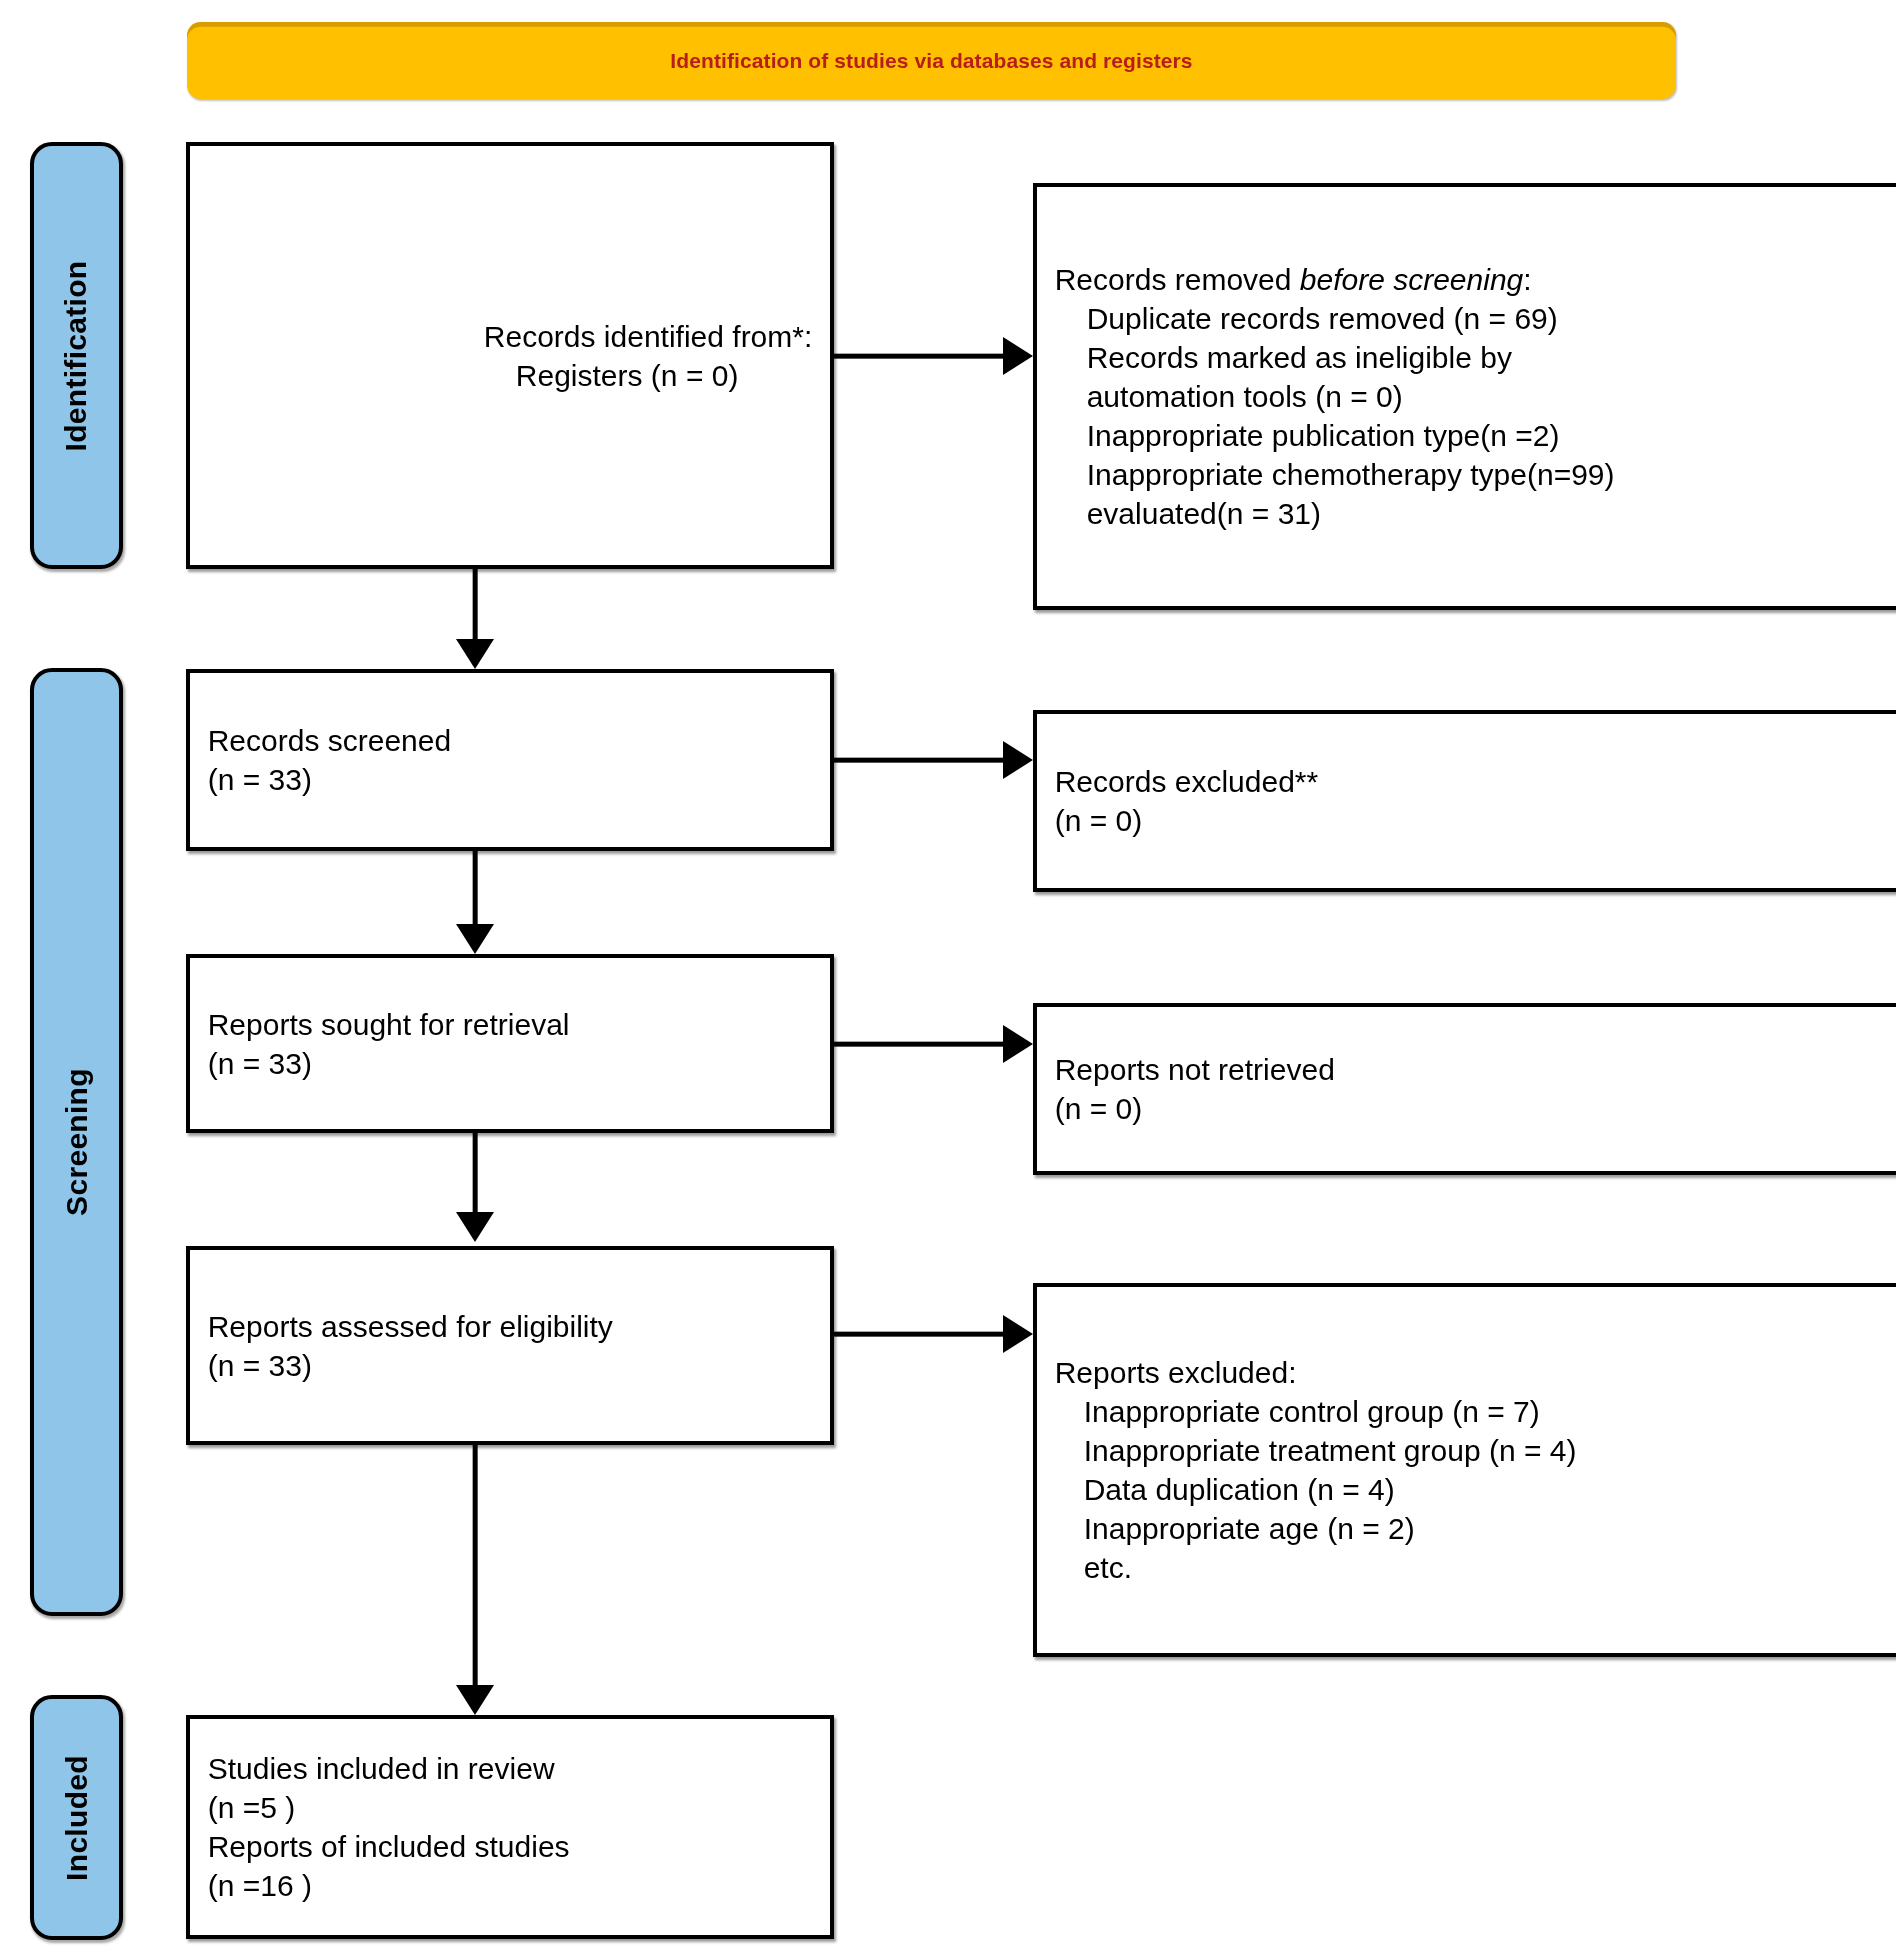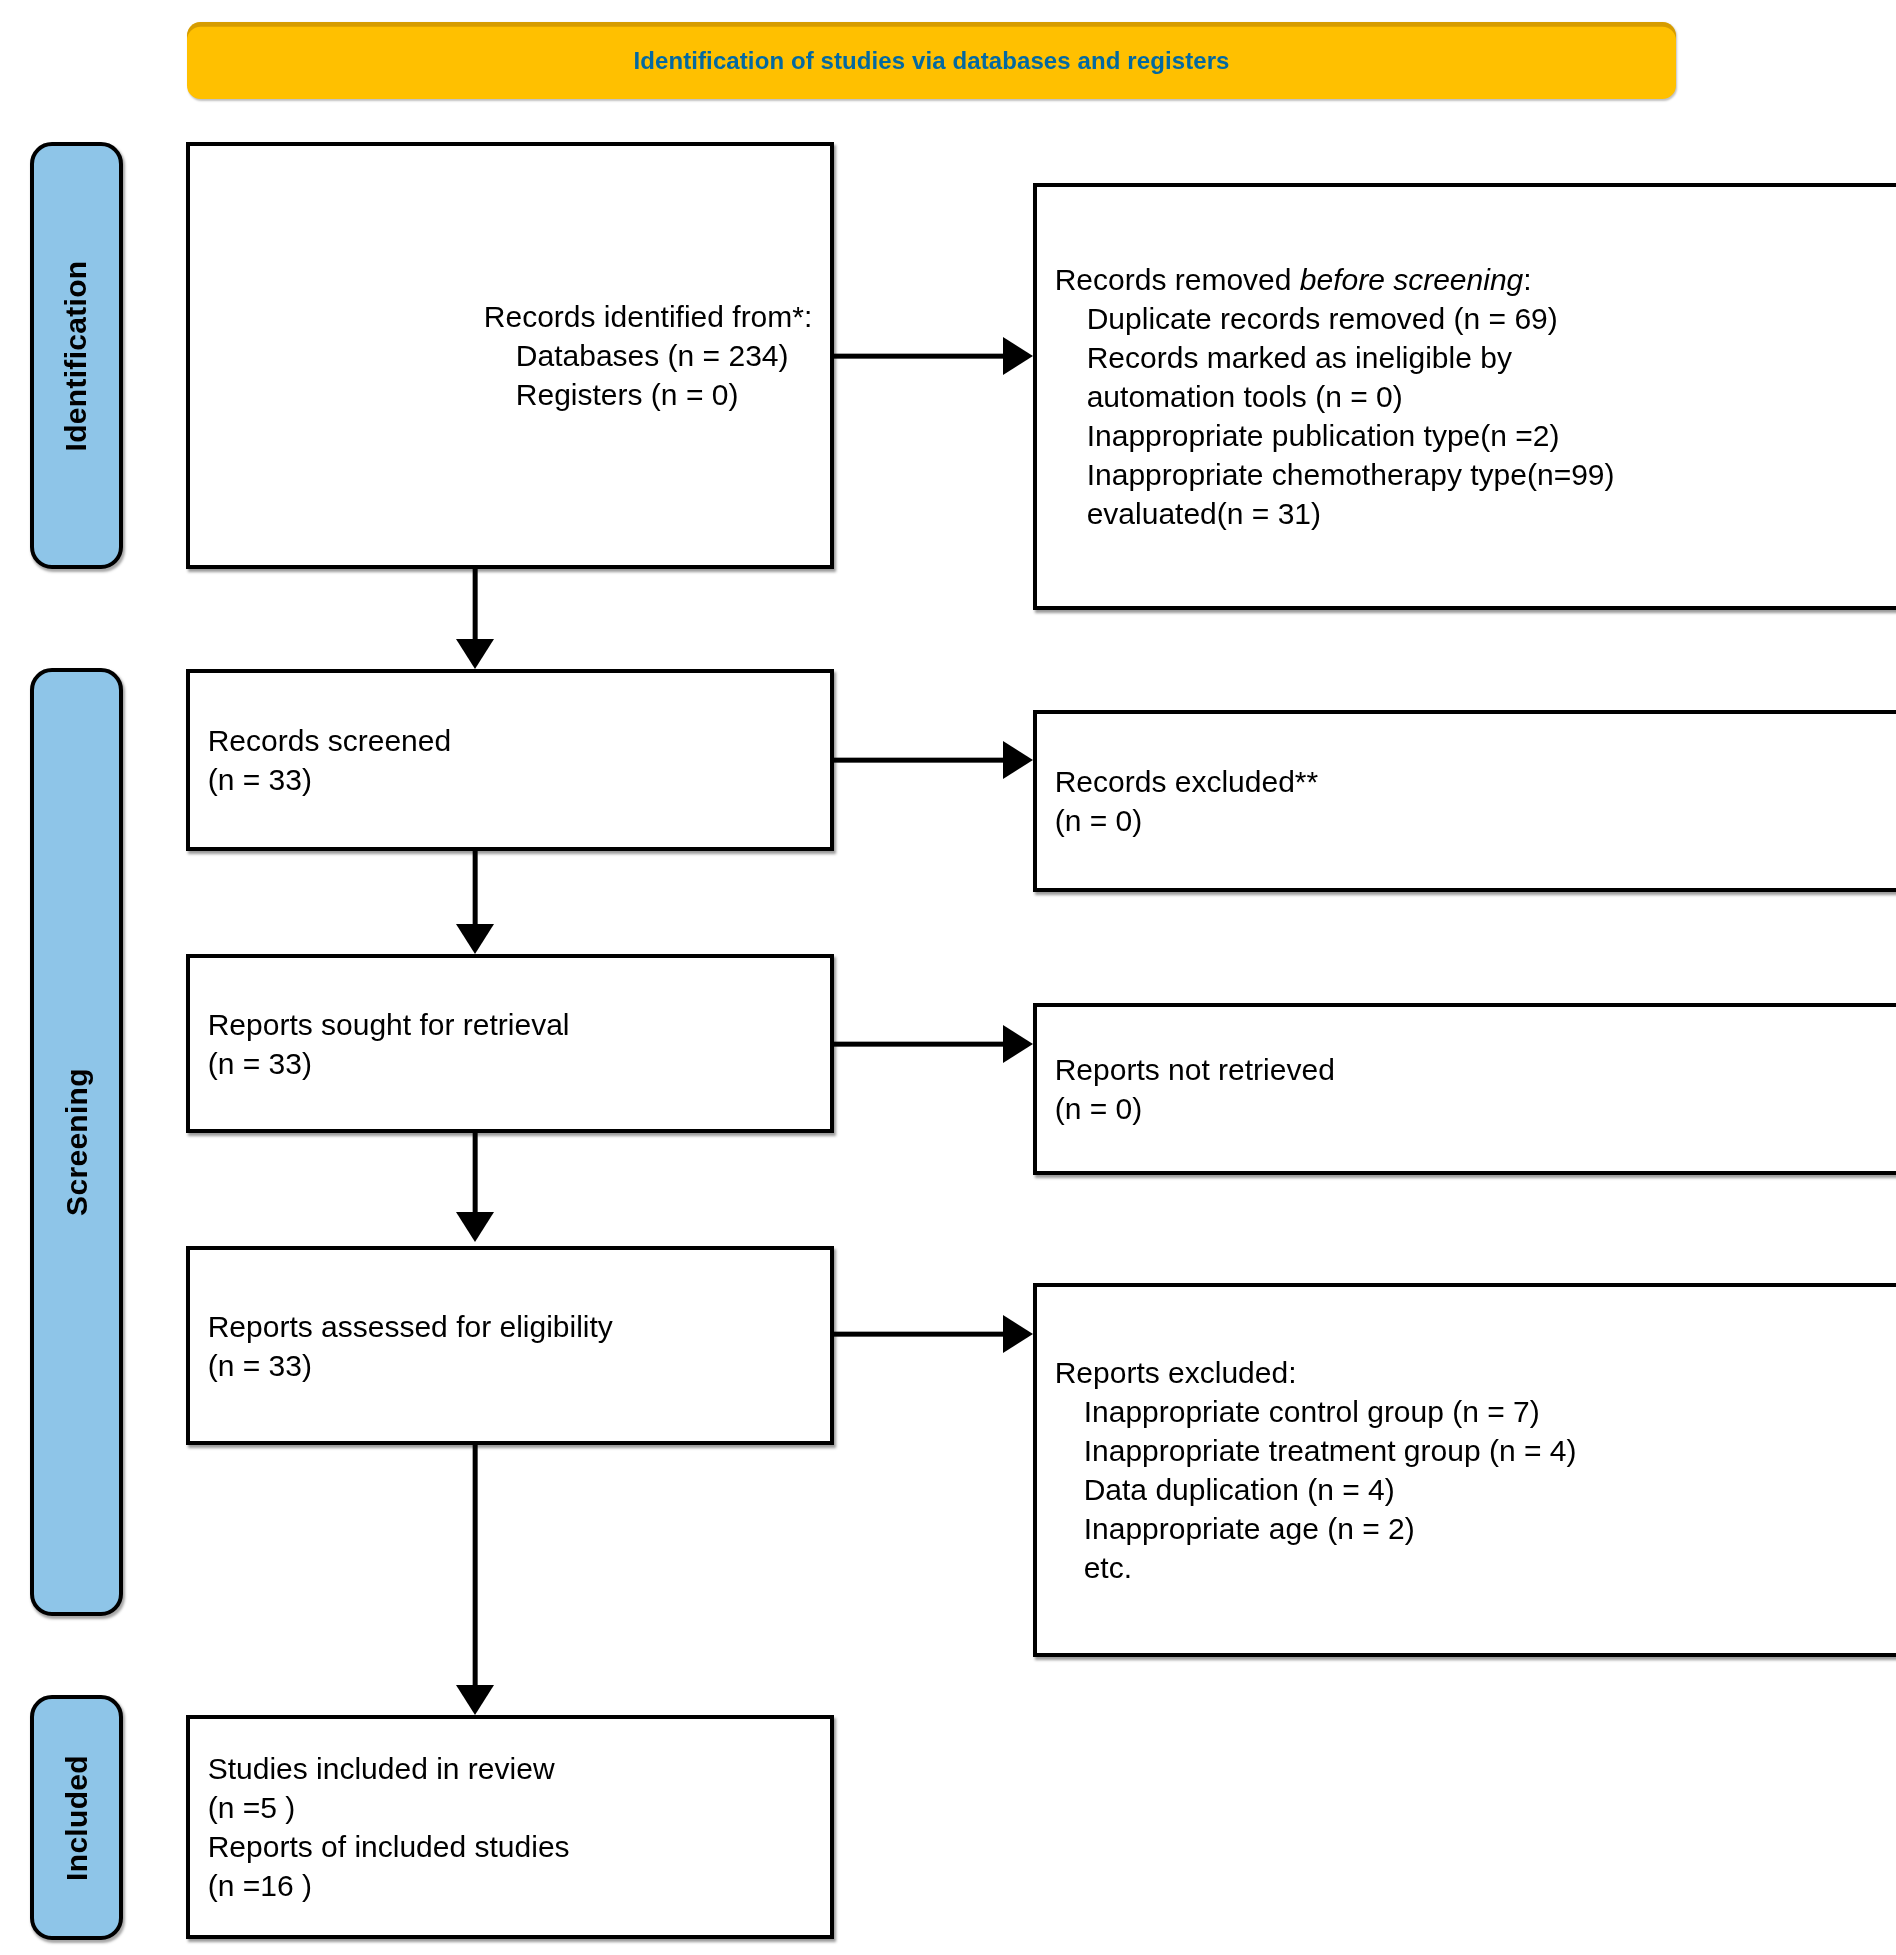--- a/index.html
+++ b/index.html
@@ -25,23 +25,23 @@
     width: 1489px; height: 77px;
     background: #FFC000;
     border-radius: 13.6px;
     box-shadow: inset 0 4.7px 0 0 rgba(180,125,0,0.55),
                 1px 1.6px 2.1px rgba(0,0,0,0.25);
     display: flex;
     align-items: center;
     justify-content: center;
   }
   .banner-text {
-    font-size: 24px;
+    font-size: 21px;
     font-weight: bold;
-    color: #0369a1;
+    color: #b91c1c;
     letter-spacing: 0.1px;
     white-space: nowrap;
   }
 
   
   .stage {
     position: absolute;
     left: 30px;
     width: 93px;
     background: #8EC5E8;
@@ -171,21 +171,20 @@
     <span class="stage-label">Screening</span>
   </div>
 
   <div class="stage" id="stage-included">
     <span class="stage-label">Included</span>
   </div>
 
   <div class="box col-left" id="box-identified">
     <div class="box-inner">
       <div class="line">Records identified from*:</div>
-      <div class="line indent">Databases (n = 234)</div>
       <div class="line indent">Registers (n = 0)</div>
     </div>
   </div>
 
   <div class="box col-right" id="box-removed">
     <div class="box-inner">
       <div class="line"><span>Records removed </span><em>before screening</em><span>:</span></div>
       <div class="line indent">Duplicate records removed  (n = 69)</div>
       <div class="line indent">Records marked as ineligible by</div>
       <div class="line indent">automation tools (n = 0)</div>

